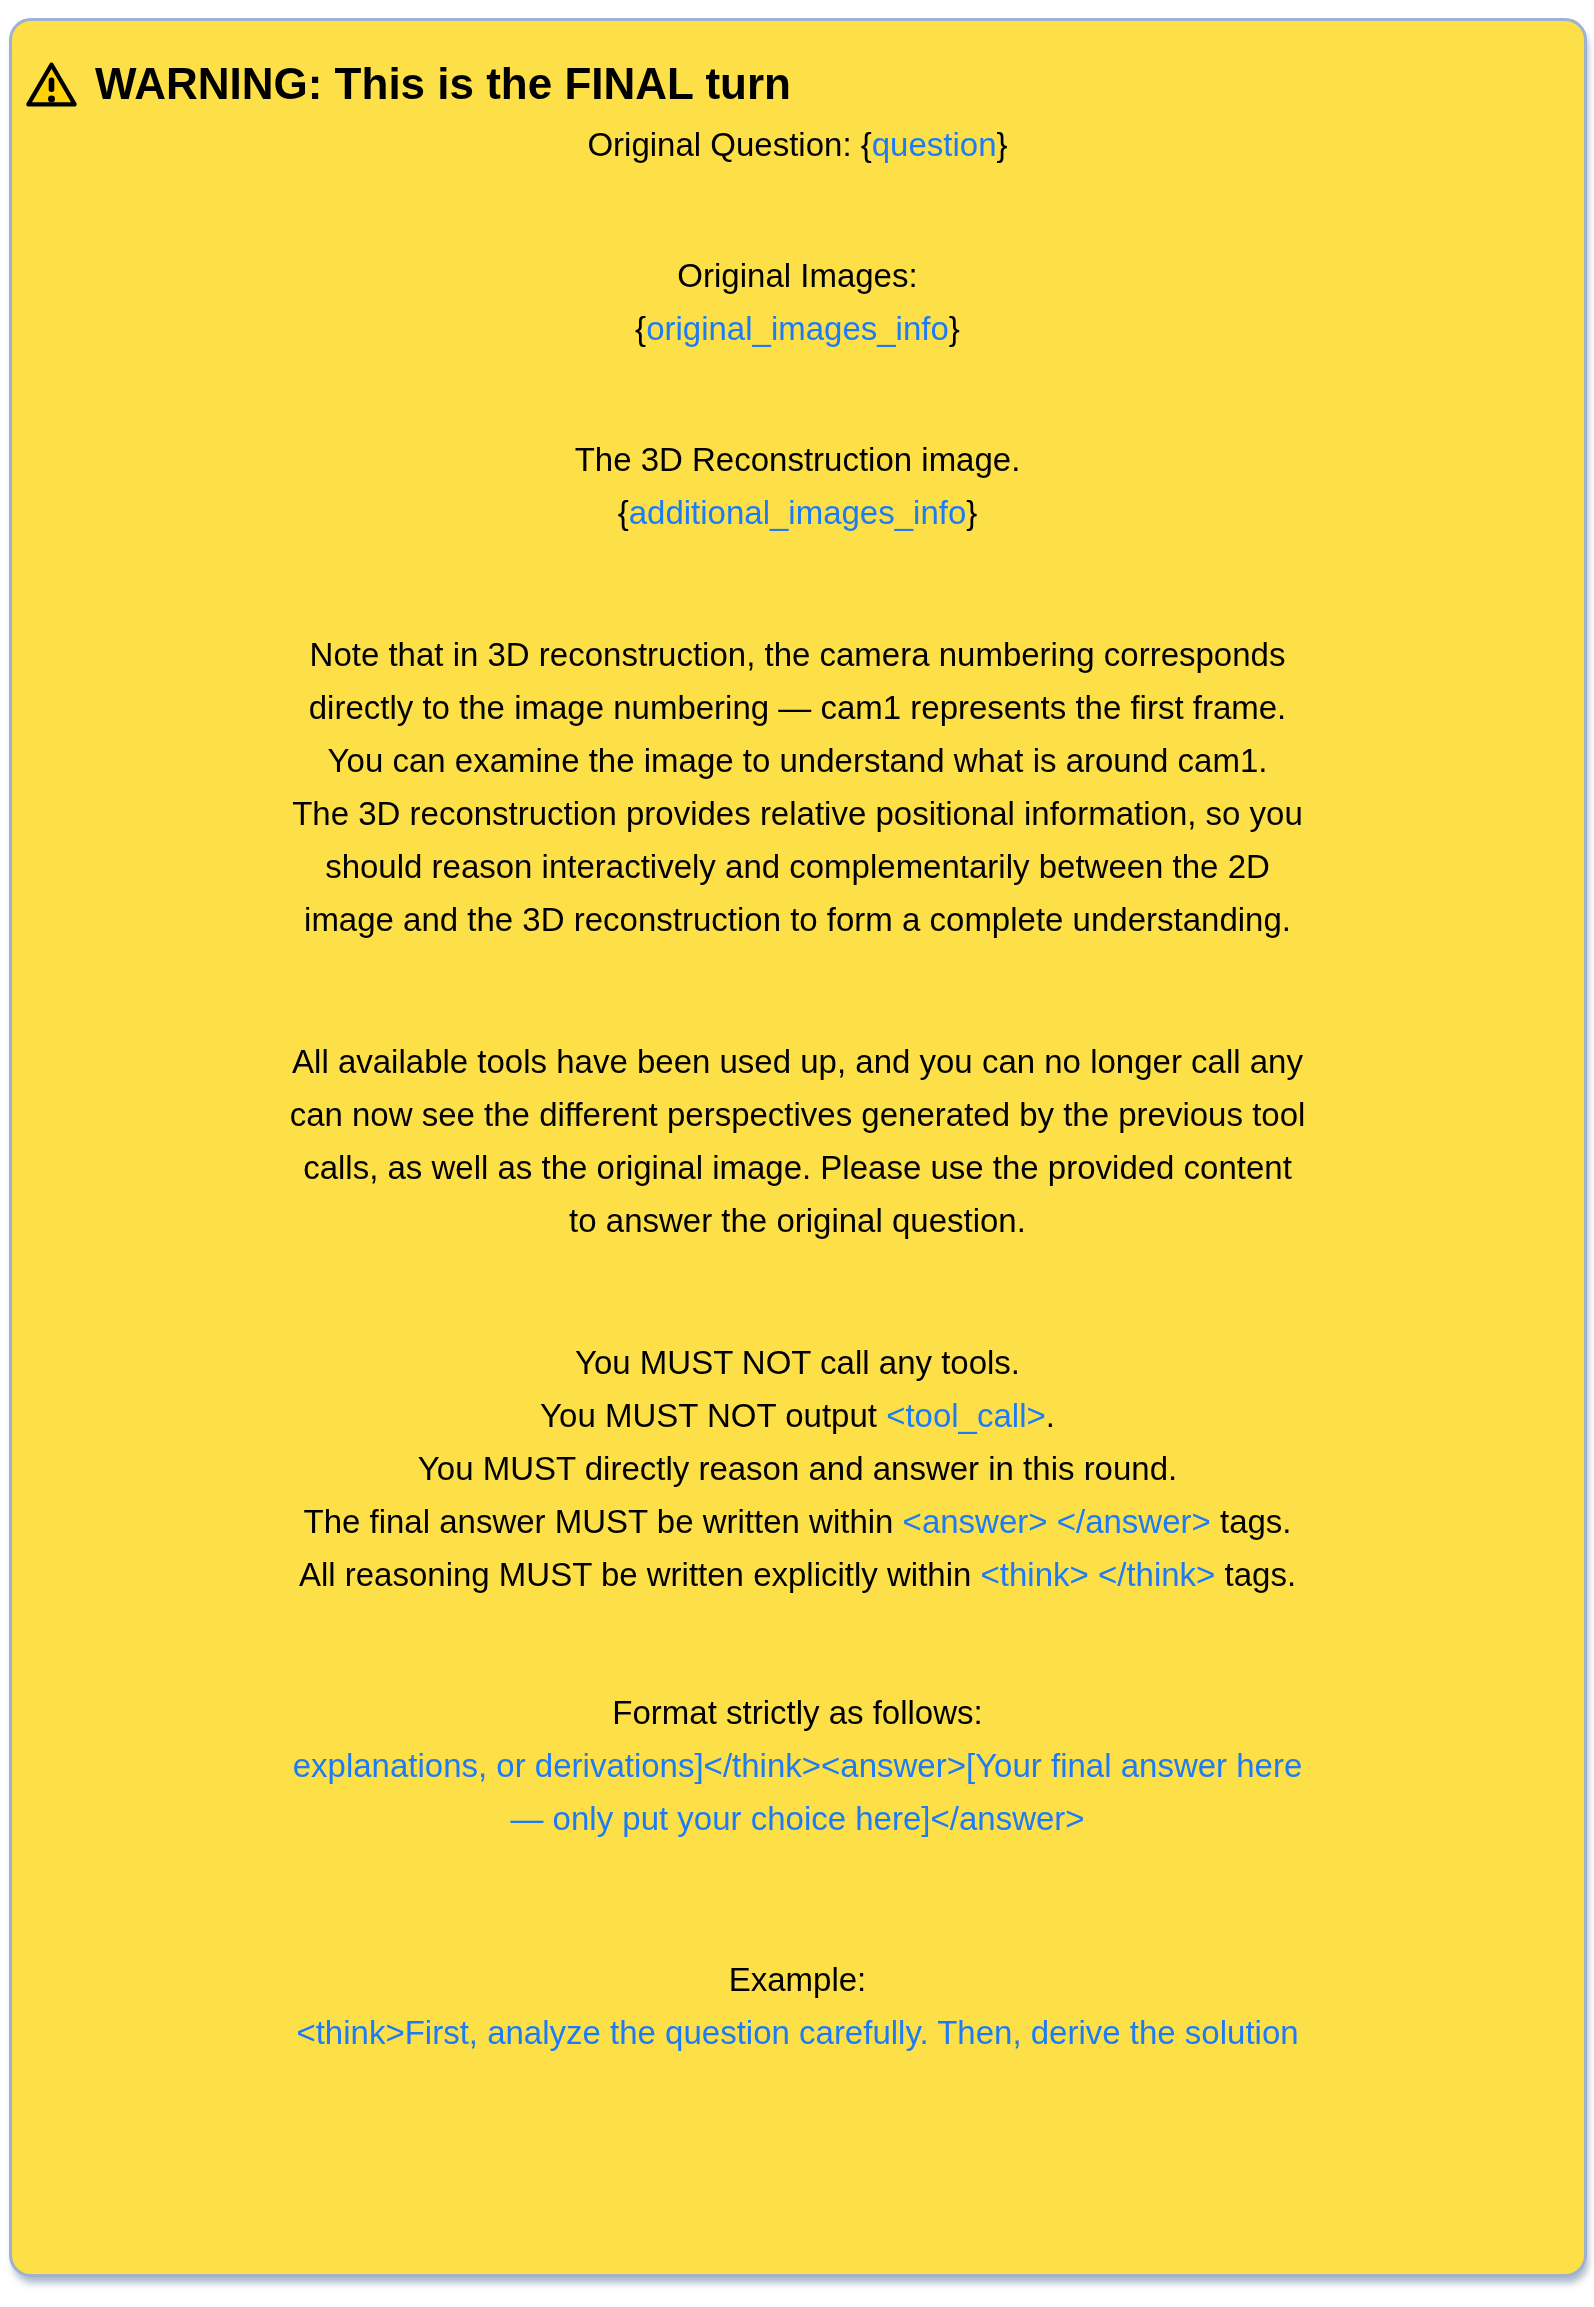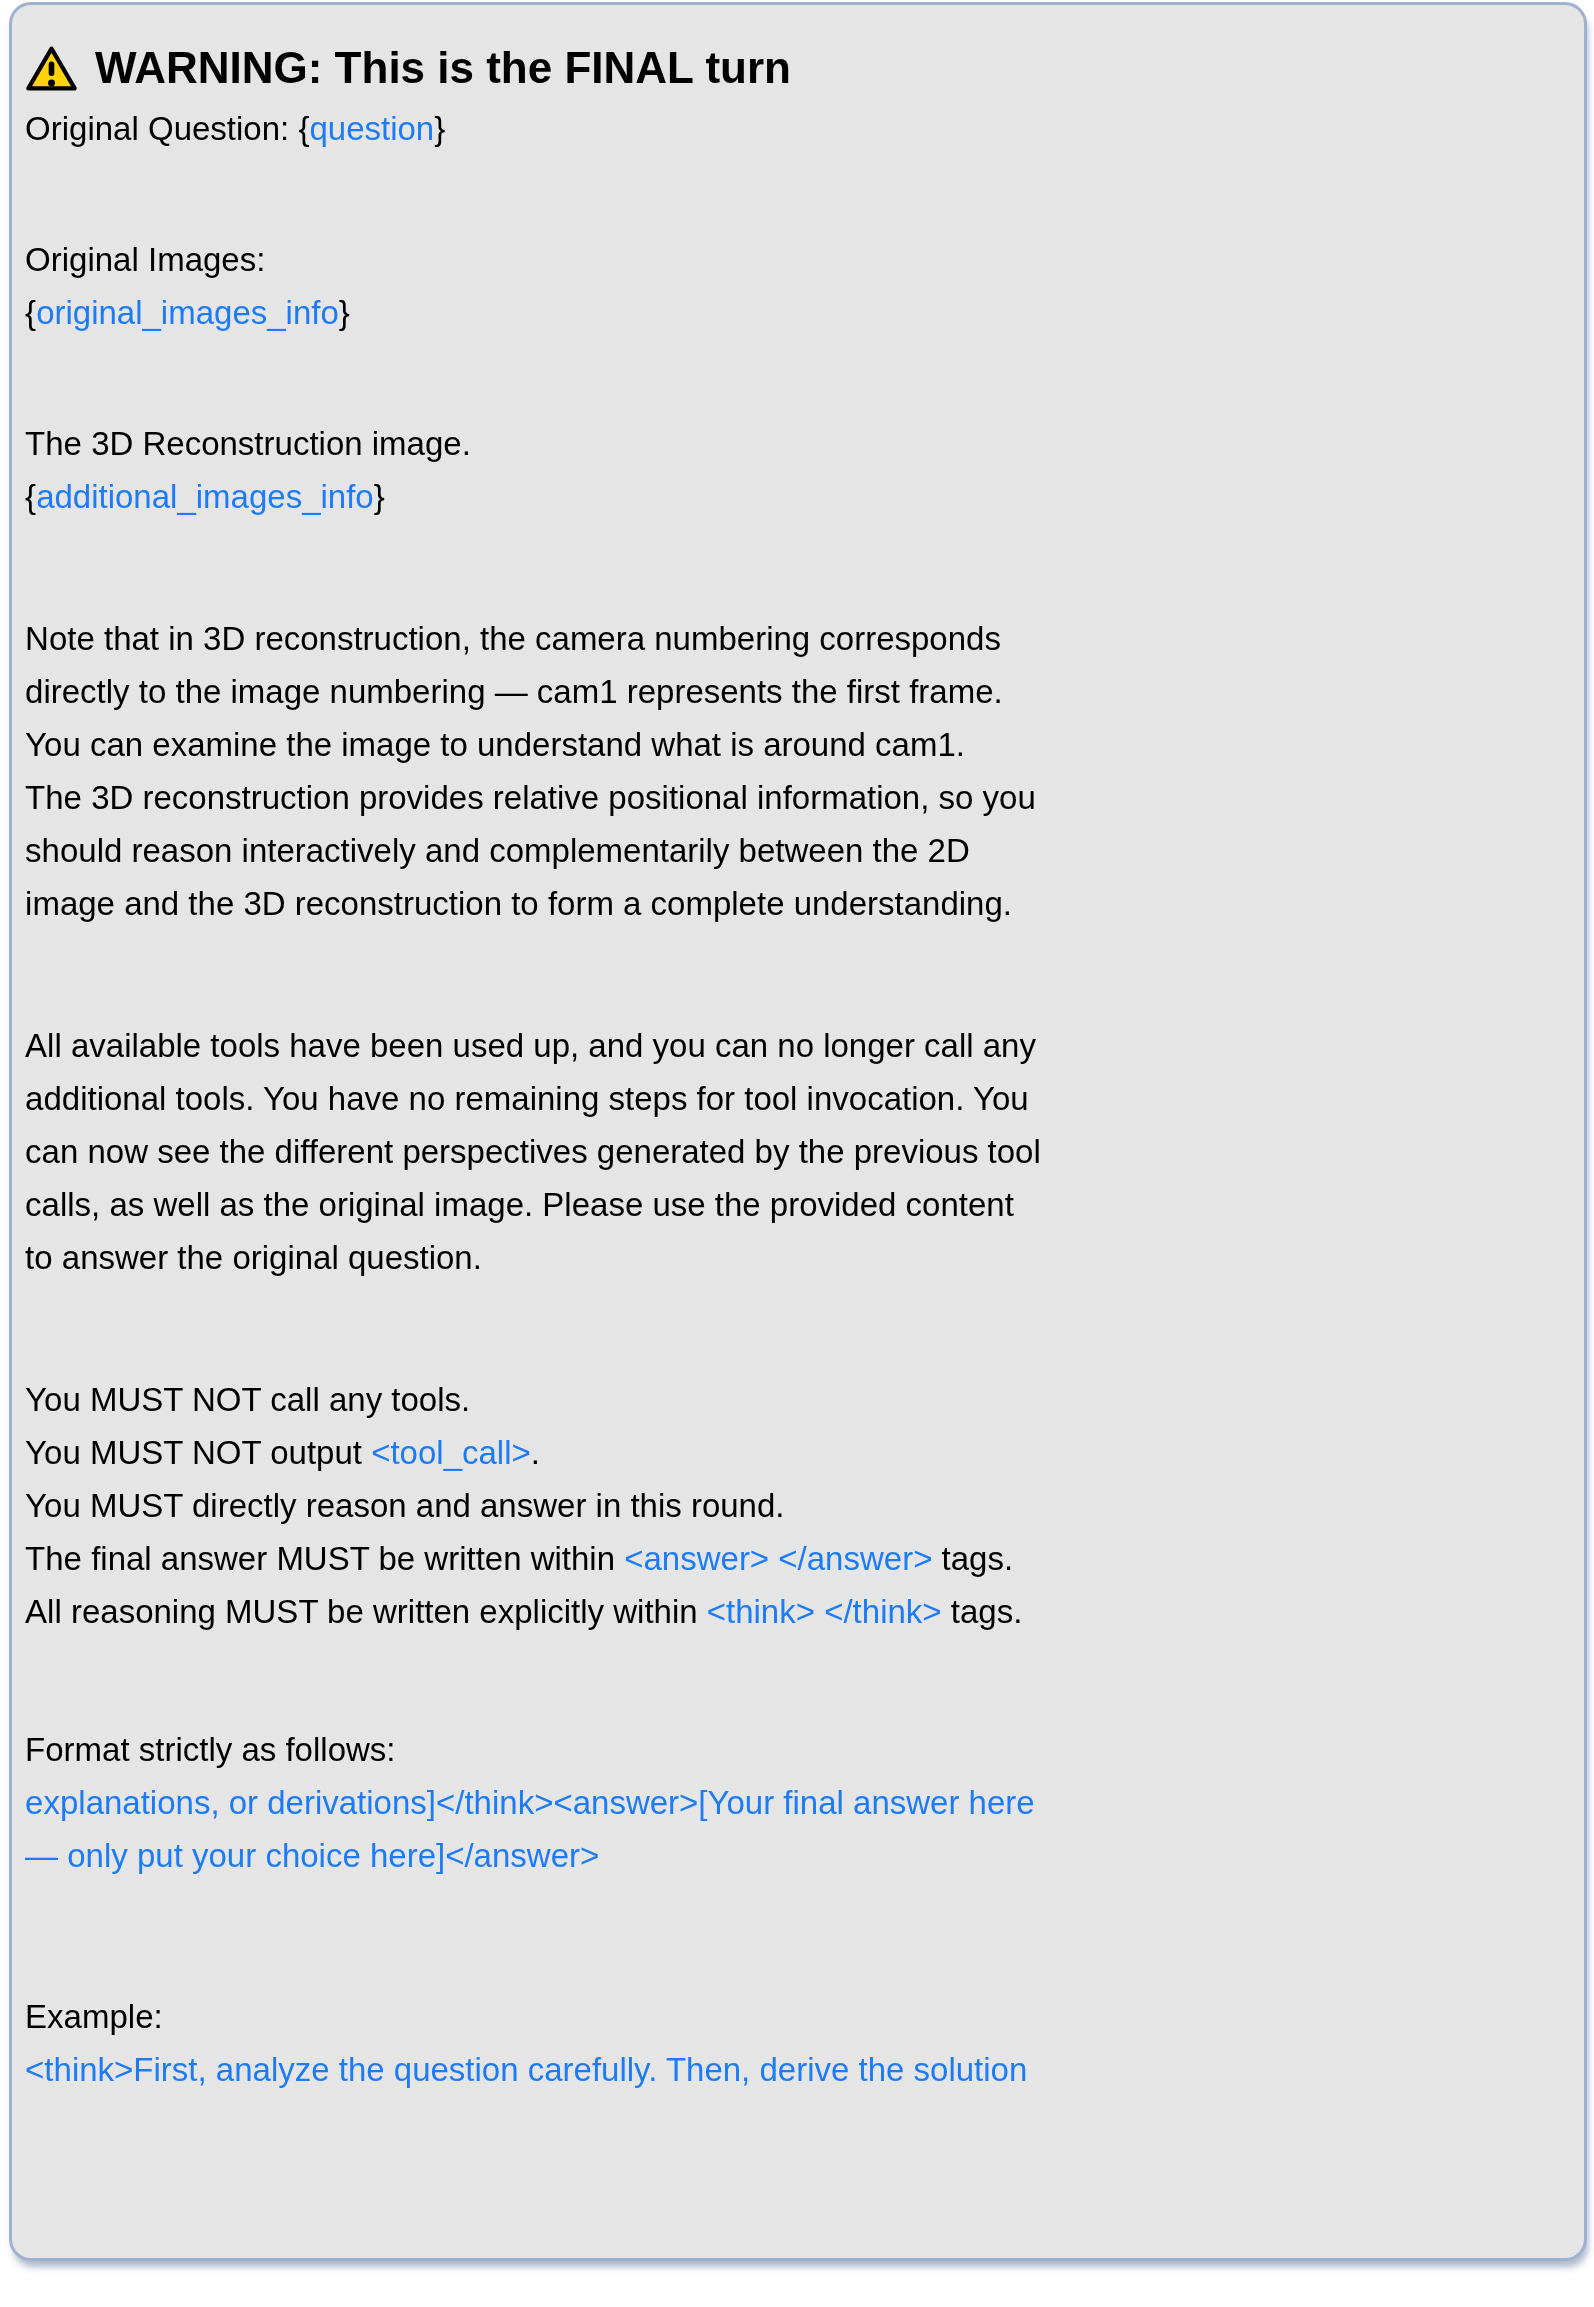--- a/index.html
+++ b/index.html
@@ -11,30 +11,31 @@
   .canvas {
     position: relative;
     width: 1595px;
     height: 2307px;
     background: #ffffff;
     overflow: hidden;
   }
   .card {
     position: absolute;
     left: 8.5px;
-    top: 2px;
+    top: 18px;
     width: 1578px;
     height: 2259px;
     box-sizing: border-box;
-    background: #e5e5e5;
+    background: #fde047;
     border: 3.4px solid #9FB1D1;
     border-radius: 22px;
     box-shadow: 2.6px 7.7px 7.7px -1.7px rgba(120, 140, 170, 0.62);
     padding: 29px 13.6px 0 13.6px;
     overflow: hidden;
+    text-align: center;
   }
   .block { margin: 0 0 85px 0; }
   .gap-sm  { margin-bottom: 78px; }
   .gap-md  { margin-bottom: 89px; }
   .gap-lg  { margin-bottom: 108px; }
   .gap-none { margin-bottom: 0; }
   .line {
     font-size: 33px;
     line-height: 53px;
     color: #000000;
@@ -97,21 +98,20 @@
       <div class="line">Note that in 3D reconstruction, the camera numbering corresponds</div>
       <div class="line">directly to the image numbering — cam1 represents the first frame.</div>
       <div class="line">You can examine the image to understand what is around cam1.</div>
       <div class="line">The 3D reconstruction provides relative positional information, so you</div>
       <div class="line">should reason interactively and complementarily between the 2D</div>
       <div class="line">image and the 3D reconstruction to form a complete understanding.</div>
     </div>
 
     <div class="block gap-md">
       <div class="line">All available tools have been used up, and you can no longer call any</div>
-      <div class="line">additional tools. You have no remaining steps for tool invocation. You</div>
       <div class="line">can now see the different perspectives generated by the previous tool</div>
       <div class="line">calls, as well as the original image. Please use the provided content</div>
       <div class="line">to answer the original question.</div>
     </div>
 
     <div class="block">
       <div class="line">You MUST NOT call any tools.</div>
       <div class="line">
         <span>You MUST NOT output </span><span class="accent">&lt;tool_call&gt;</span><span>.</span>
       </div>

